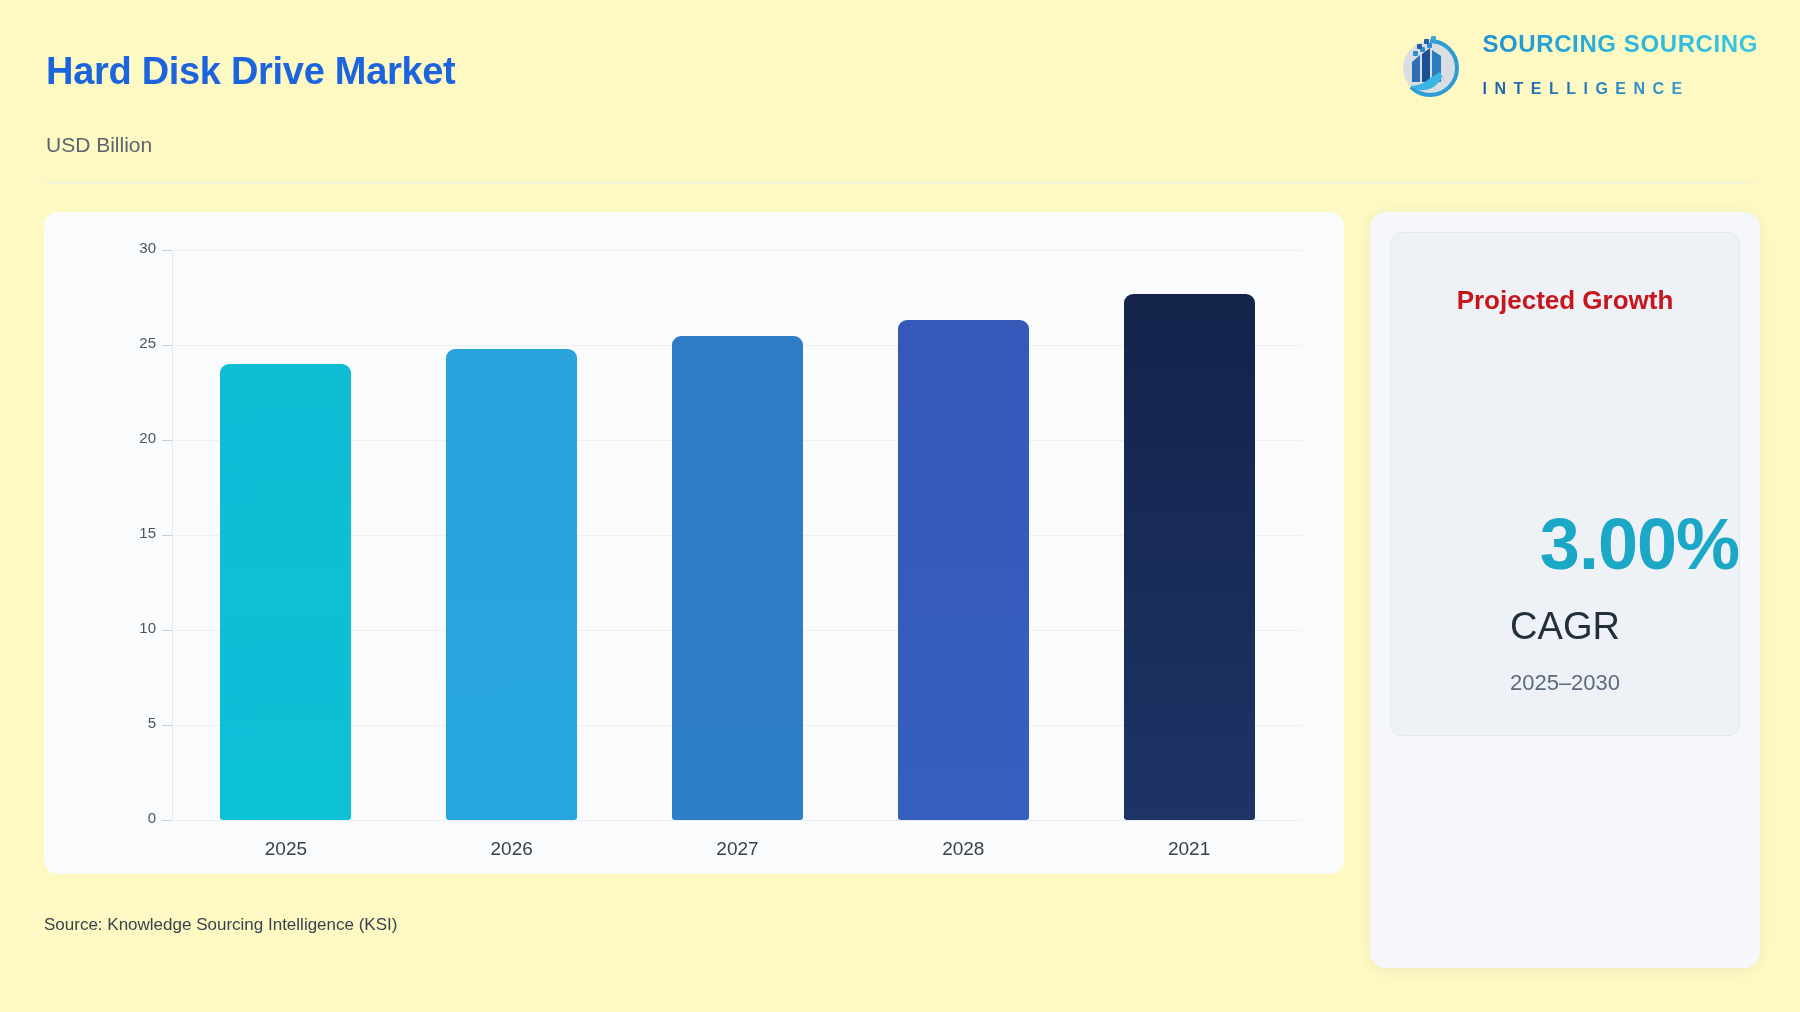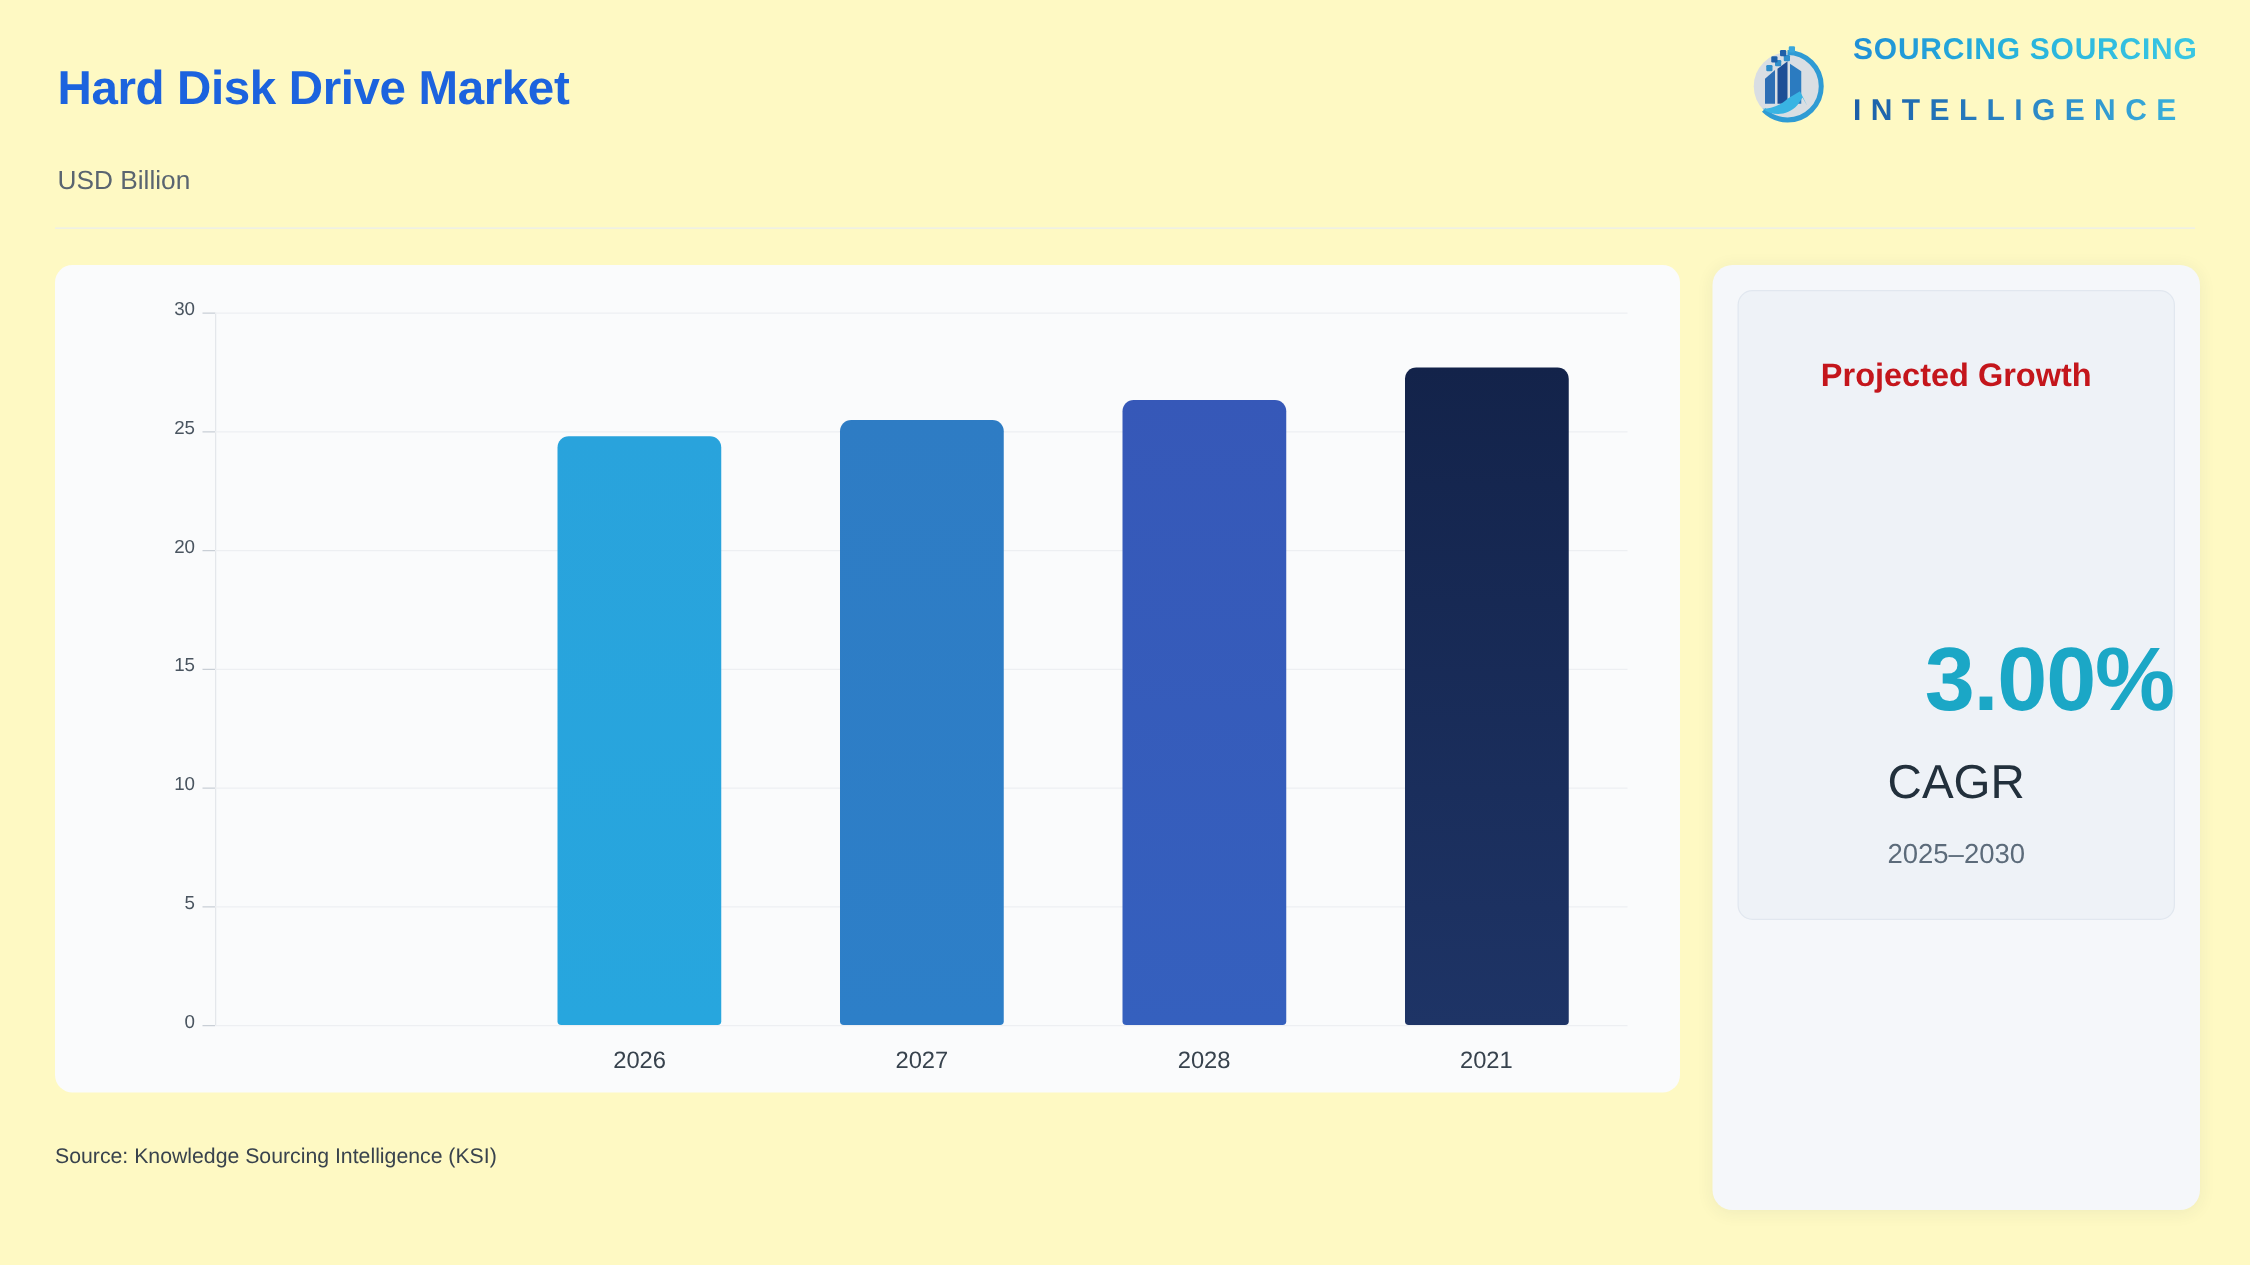--- a/index.html
+++ b/index.html
@@ -61,21 +61,21 @@
     font-size: 24px;
     font-weight: bold;
     letter-spacing: 0.6px;
     background: linear-gradient(90deg,#1F8FD6 0%, #27B2DC 45%, #3AC7E3 100%);
     -webkit-background-clip: text;
     background-clip: text;
     color: transparent;
   }
   .logo-line2 {
     margin-top: 25px;
-    font-size: 24px;
+    font-size: 16px;
     font-weight: bold;
     letter-spacing: 7.5px;
     background: linear-gradient(90deg,#1B5FA8 0%, #2F8FCB 60%, #3AB4DE 100%);
     -webkit-background-clip: text;
     background-clip: text;
     color: transparent;
   }
 
   
   .chart-card {
@@ -267,20 +267,24 @@
           <div class="tick-mark" style="top: 285px;"></div>
           <div class="tick-label" style="top: 285px;">15</div>
           <div class="tick-mark" style="top: 190px;"></div>
           <div class="tick-label" style="top: 190px;">20</div>
           <div class="tick-mark" style="top: 95px;"></div>
           <div class="tick-label" style="top: 95px;">25</div>
           <div class="tick-mark" style="top: 0px;"></div>
           <div class="tick-label" style="top: 0px;">30</div>
         </div>
       <div class="bars" id="bars-layer">
+          <div class="bar-slot" style="left: 0px; width: 225.8px;">
+            <div class="bar" title="2025: 24" style="height: 456px; width: 131px; left: 47.4px; right: auto; background: linear-gradient(rgb(15, 189, 213) 0%, rgb(12, 192, 214) 100%);"></div>
+            <div class="xlabel">2025</div>
+          </div>
           <div class="bar-slot" style="left: 225.8px; width: 225.8px;">
             <div class="bar" title="2026: 24.8" style="height: 471.2px; width: 131px; left: 47.4px; right: auto; background: linear-gradient(rgb(41, 163, 220) 0%, rgb(39, 166, 222) 100%);"></div>
             <div class="xlabel">2026</div>
           </div>
           <div class="bar-slot" style="left: 451.6px; width: 225.8px;">
             <div class="bar" title="2027: 25.5" style="height: 484.5px; width: 131px; left: 47.4px; right: auto; background: linear-gradient(rgb(46, 124, 196) 0%, rgb(45, 127, 200) 100%);"></div>
             <div class="xlabel">2027</div>
           </div>
           <div class="bar-slot" style="left: 677.4px; width: 225.8px;">
             <div class="bar" title="2028: 26.3" style="height: 499.7px; width: 131px; left: 47.4px; right: auto; background: linear-gradient(rgb(54, 88, 184) 0%, rgb(53, 96, 190) 100%);"></div>

